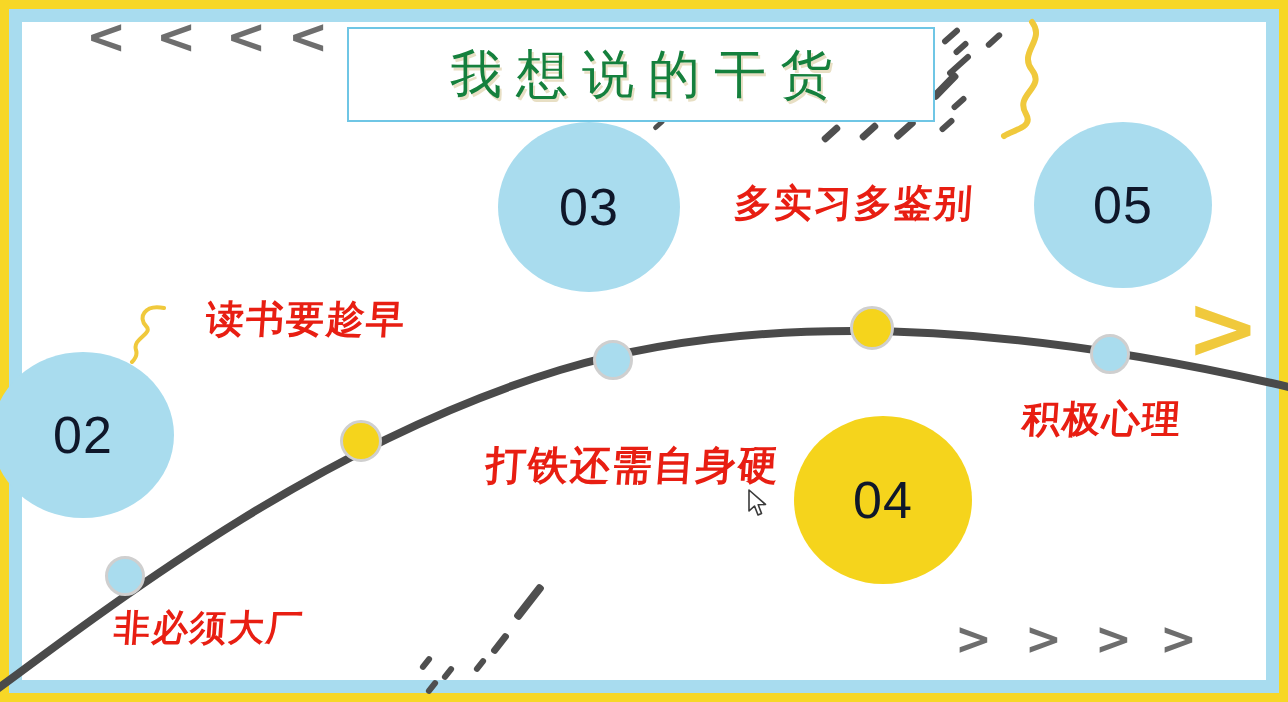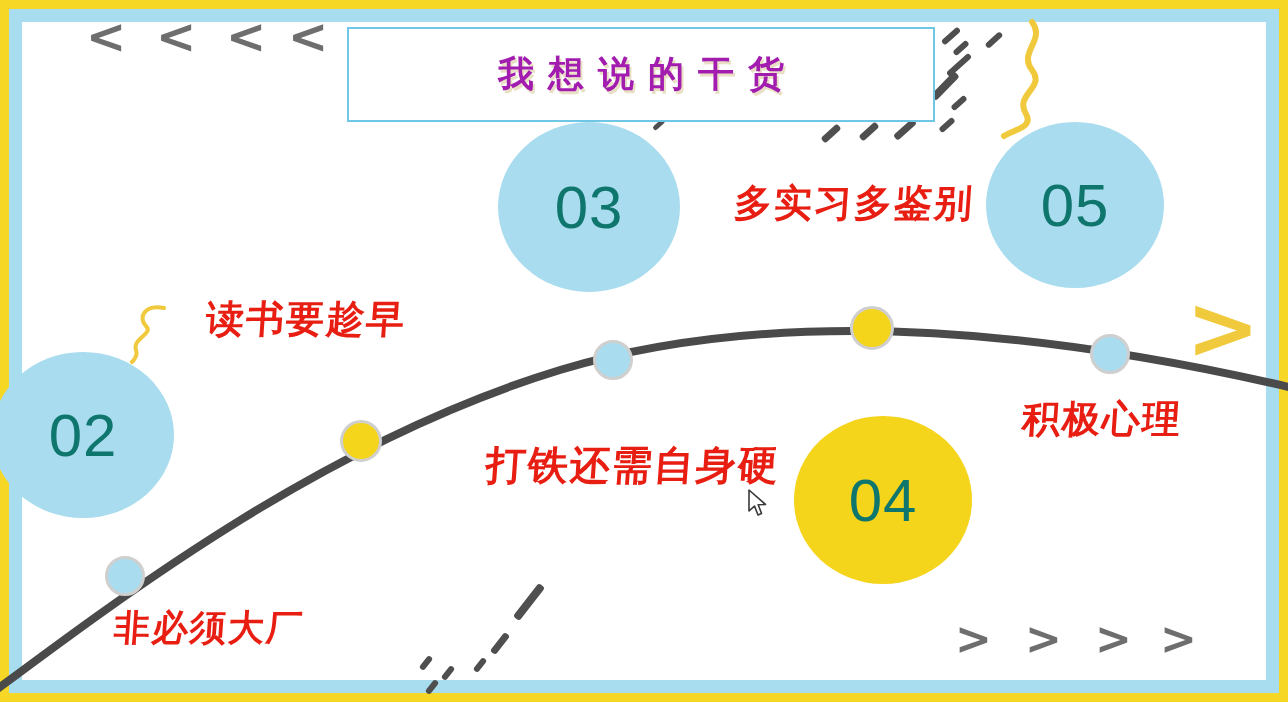--- a/index.html
+++ b/index.html
@@ -22,36 +22,36 @@
     background:#FFFFFF;
   }
   
   .title-box{
     position:absolute;left:347px;top:27px;width:584px;height:91px;
     border:2px solid #6FC6E5;background:#FFFFFF;
     display:flex;align-items:center;justify-content:center;
     z-index:40;
   }
   .title-text{
-    font-size:36px;font-weight:bold;color:#a21caf;
+    font-size:52px;font-weight:normal;color:#15803d;
     letter-spacing:14px;text-indent:14px;
     text-shadow:2px 3px 0 rgba(180,150,60,.30);
     font-family:"DejaVu Sans","Liberation Sans",sans-serif;
     white-space:nowrap;
   }
   
   .curve-layer{position:absolute;left:0;top:0;width:1288px;height:702px;z-index:20;}
   
   .balloon{
     position:absolute;border-radius:50%;
     display:flex;align-items:center;justify-content:center;
     z-index:30;
   }
   .balloon span{
-    font-size:60px;font-weight:500;color:#0f766e;letter-spacing:1px;
+    font-size:52px;font-weight:500;color:#0f172a;letter-spacing:1px;
     font-family:"Liberation Sans","DejaVu Sans",sans-serif;
     pointer-events:none;
   }
   .balloon.blue{background:#A9DCEE;}
   .balloon.yellow{background:#F5D41C;}
   .tail{position:absolute;width:0;height:0;z-index:29;}
   
   .node{
     position:absolute;border-radius:50%;
     background:#A9DCEE;border:3px solid #CFCFCF;
@@ -161,21 +161,21 @@
   </svg>
   <div class="balloon yellow" style="left:794px;top:416px;width:178px;height:168px;">
     <span>04</span>
   </div>
   <div class="node yellow" style="left:850px;top:306px;width:44px;height:44px;"></div>
   <div class="hw" style="left:734px;top:178px;font-size:38px;">多实习多鉴别</div>
 
   <svg class="tail" style="left:1084px;top:262px;" width="80" height="100" viewBox="0 0 80 100">
     <path d="M12 4 L62 6 L34 88 Z" fill="#A9DCEE"></path>
   </svg>
-  <div class="balloon blue" style="left:986px;top:122px;width:178px;height:166px;">
+  <div class="balloon blue" style="left:1034px;top:122px;width:178px;height:166px;">
     <span>05</span>
   </div>
   <div class="node" style="left:1090px;top:334px;width:40px;height:40px;"></div>
   <div class="hw" style="left:1022px;top:394px;font-size:38px;">积极心理</div>
 
   <div class="title-box">
     <div class="title-text">我想说的干货</div>
   </div>
 
   <svg class="cursor" style="left:748px;top:489px;" width="22" height="30" viewBox="0 0 22 30">

